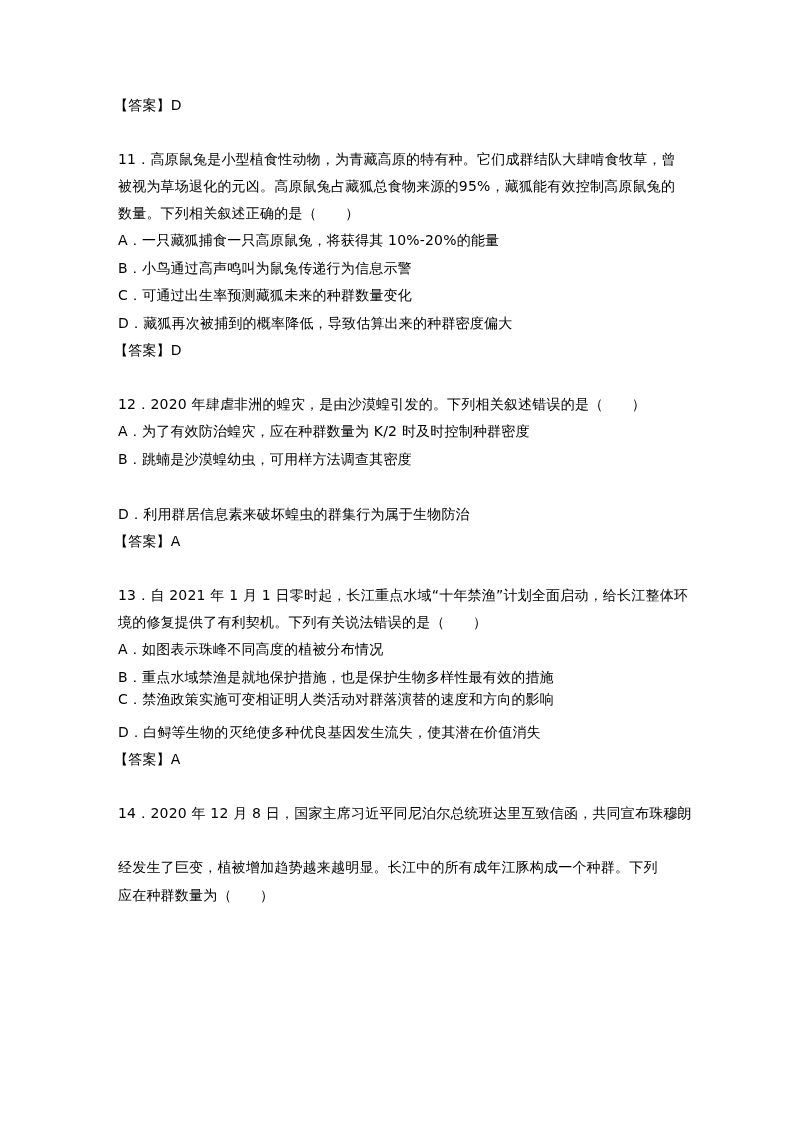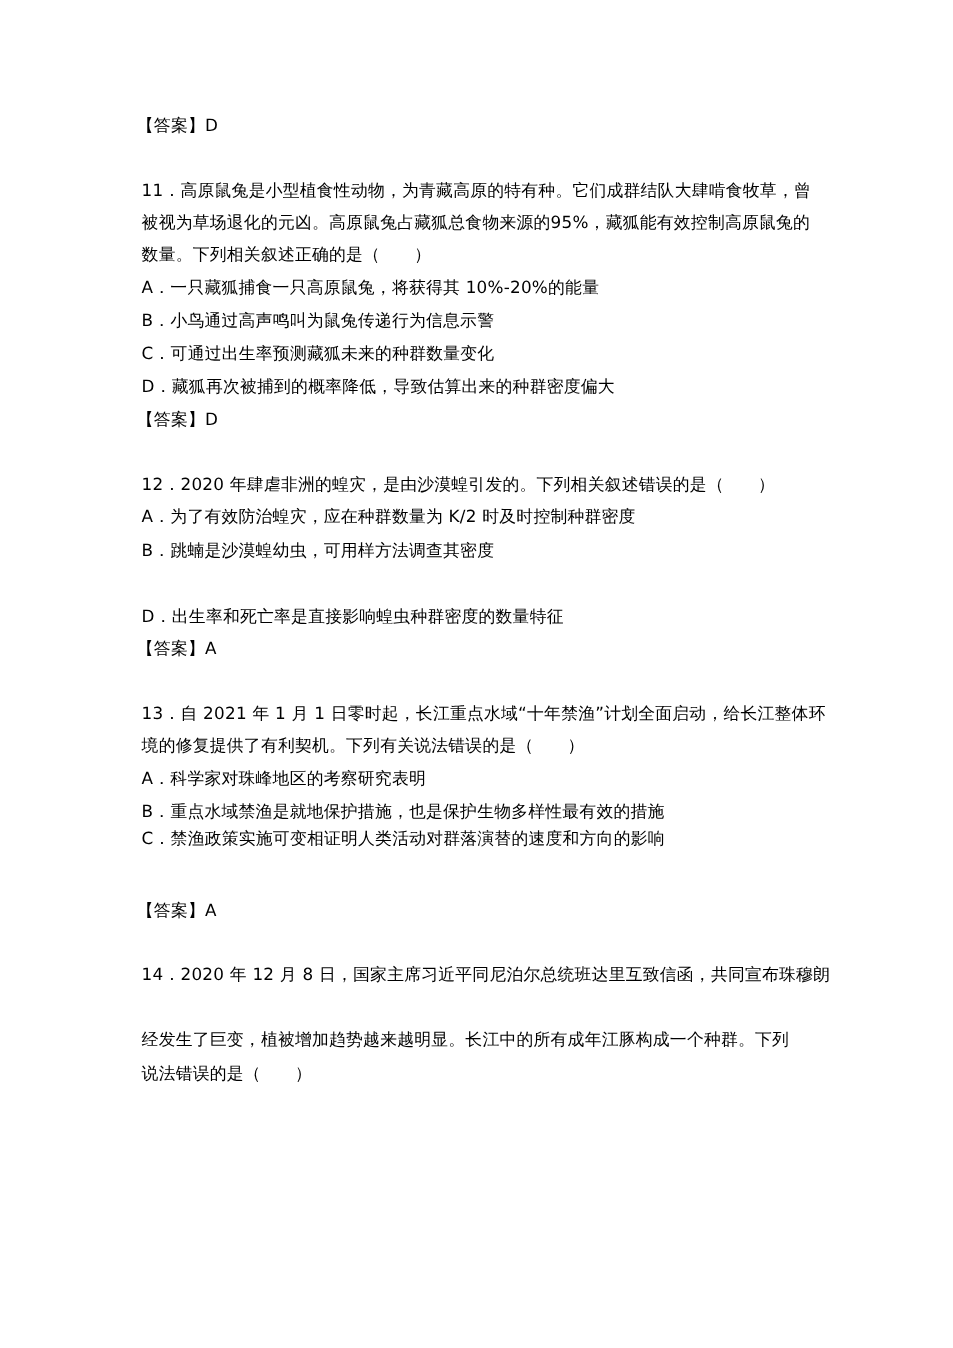--- a/index.html
+++ b/index.html
@@ -21,27 +21,28 @@
   <div class="line" style="top:204px">数量。下列相关叙述正确的是（　　）</div>
   <div class="line" style="top:231px">A．一只藏狐捕食一只高原鼠兔，将获得其 10%-20%的能量</div>
   <div class="line" style="top:259px">B．小鸟通过高声鸣叫为鼠兔传递行为信息示警</div>
   <div class="line" style="top:286px">C．可通过出生率预测藏狐未来的种群数量变化</div>
   <div class="line" style="top:314px">D．藏狐再次被捕到的概率降低，导致估算出来的种群密度偏大</div>
   <div class="line ans" style="top:341px">【答案】D</div>
 
   <div class="line" style="top:395px">12．2020 年肆虐非洲的蝗灾，是由沙漠蝗引发的。下列相关叙述错误的是（　　）</div>
   <div class="line" style="top:422px">A．为了有效防治蝗灾，应在种群数量为 K/2 时及时控制种群密度</div>
   <div class="line" style="top:450px">B．跳蝻是沙漠蝗幼虫，可用样方法调查其密度</div>
-  <div class="line" style="top:505px">D．出生率和死亡率是直接影响蝗虫种群密度的数量特征</div>
+  <div class="line" style="top:505px">D．利用群居信息素来破坏蝗虫的群集行为属于生物防治</div>
   <div class="line ans" style="top:532px">【答案】A</div>
 
   <div class="line" style="top:586px">13．自 2021 年 1 月 1 日零时起，长江重点水域“十年禁渔”计划全面启动，给长江整体环</div>
   <div class="line" style="top:613px">境的修复提供了有利契机。下列有关说法错误的是（　　）</div>
-  <div class="line" style="top:640px">A．科学家对珠峰地区的考察研究表明</div>
+  <div class="line" style="top:640px">A．如图表示珠峰不同高度的植被分布情况</div>
   <div class="line" style="top:668px">B．重点水域禁渔是就地保护措施，也是保护生物多样性最有效的措施</div>
   <div class="line" style="top:690px">C．禁渔政策实施可变相证明人类活动对群落演替的速度和方向的影响</div>
+  <div class="line" style="top:723px">D．白鲟等生物的灭绝使多种优良基因发生流失，使其潜在价值消失</div>
   <div class="line ans" style="top:750px">【答案】A</div>
 
   <div class="line" style="top:804px">14．2020 年 12 月 8 日，国家主席习近平同尼泊尔总统班达里互致信函，共同宣布珠穆朗</div>
   <div class="line" style="top:858px">经发生了巨变，植被增加趋势越来越明显。长江中的所有成年江豚构成一个种群。下列</div>
-  <div class="line" style="top:886px">说法错误的是（　　）</div>
+  <div class="line" style="top:886px">应在种群数量为（　　）</div>
 
 </div>
 
 </body></html>

